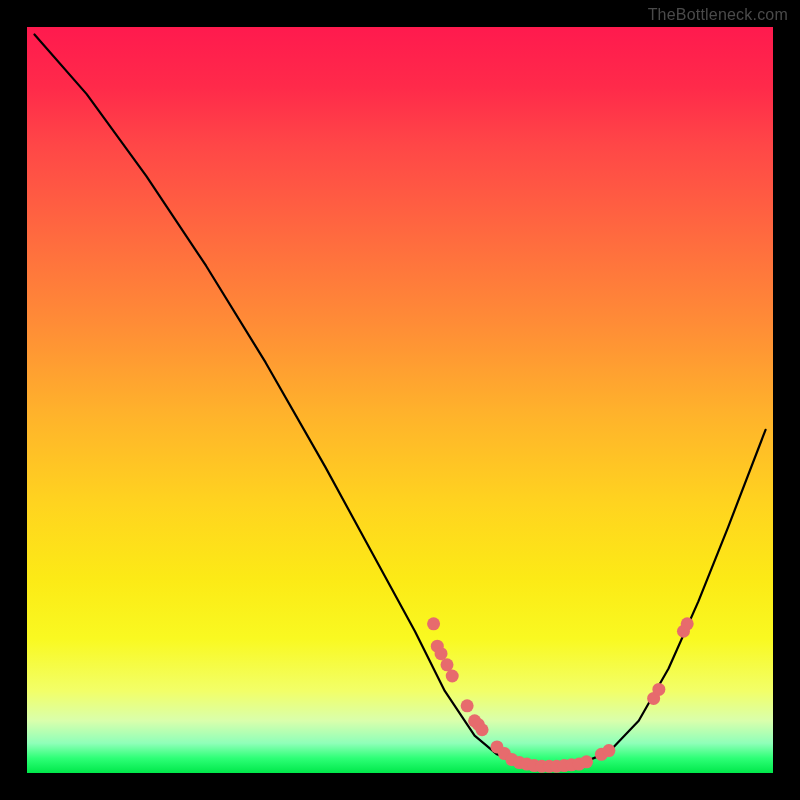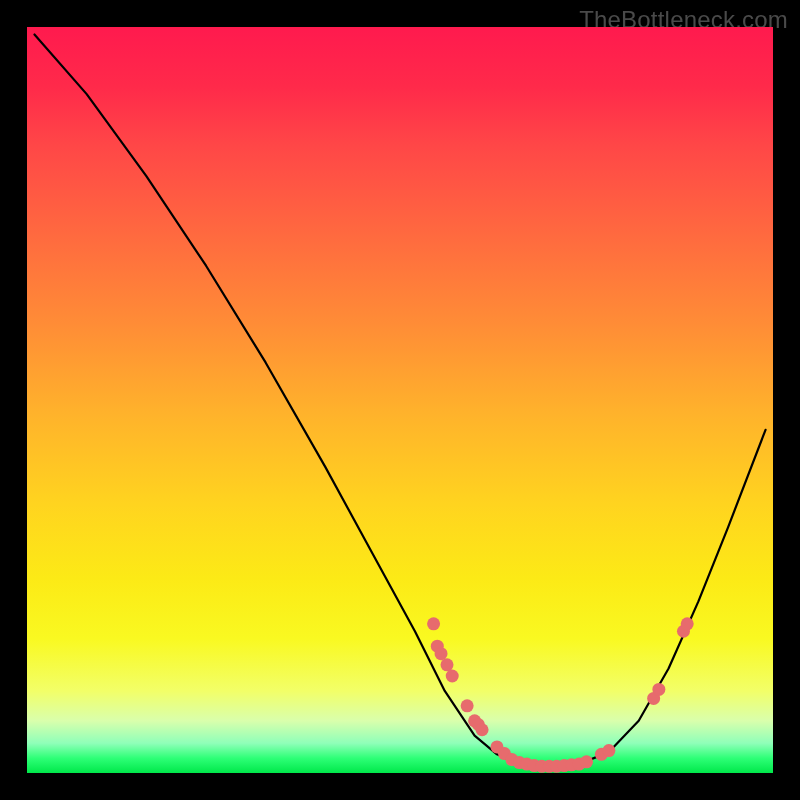--- a/index.html
+++ b/index.html
@@ -15,21 +15,21 @@
     width: 800px;
     height: 800px;
     background: #000;
     position: relative;
   }
   .watermark {
     position: absolute;
     top: 6px;
     right: 12px;
     color: #4a4a4a;
-    font-size: 24px;
+    font-size: 16px;
     font-weight: 500;
     letter-spacing: 0.2px;
   }
   .plot-area {
     position: absolute;
     left: 27px;
     top: 27px;
     width: 746px;
     height: 746px;
     background: linear-gradient(to bottom,

